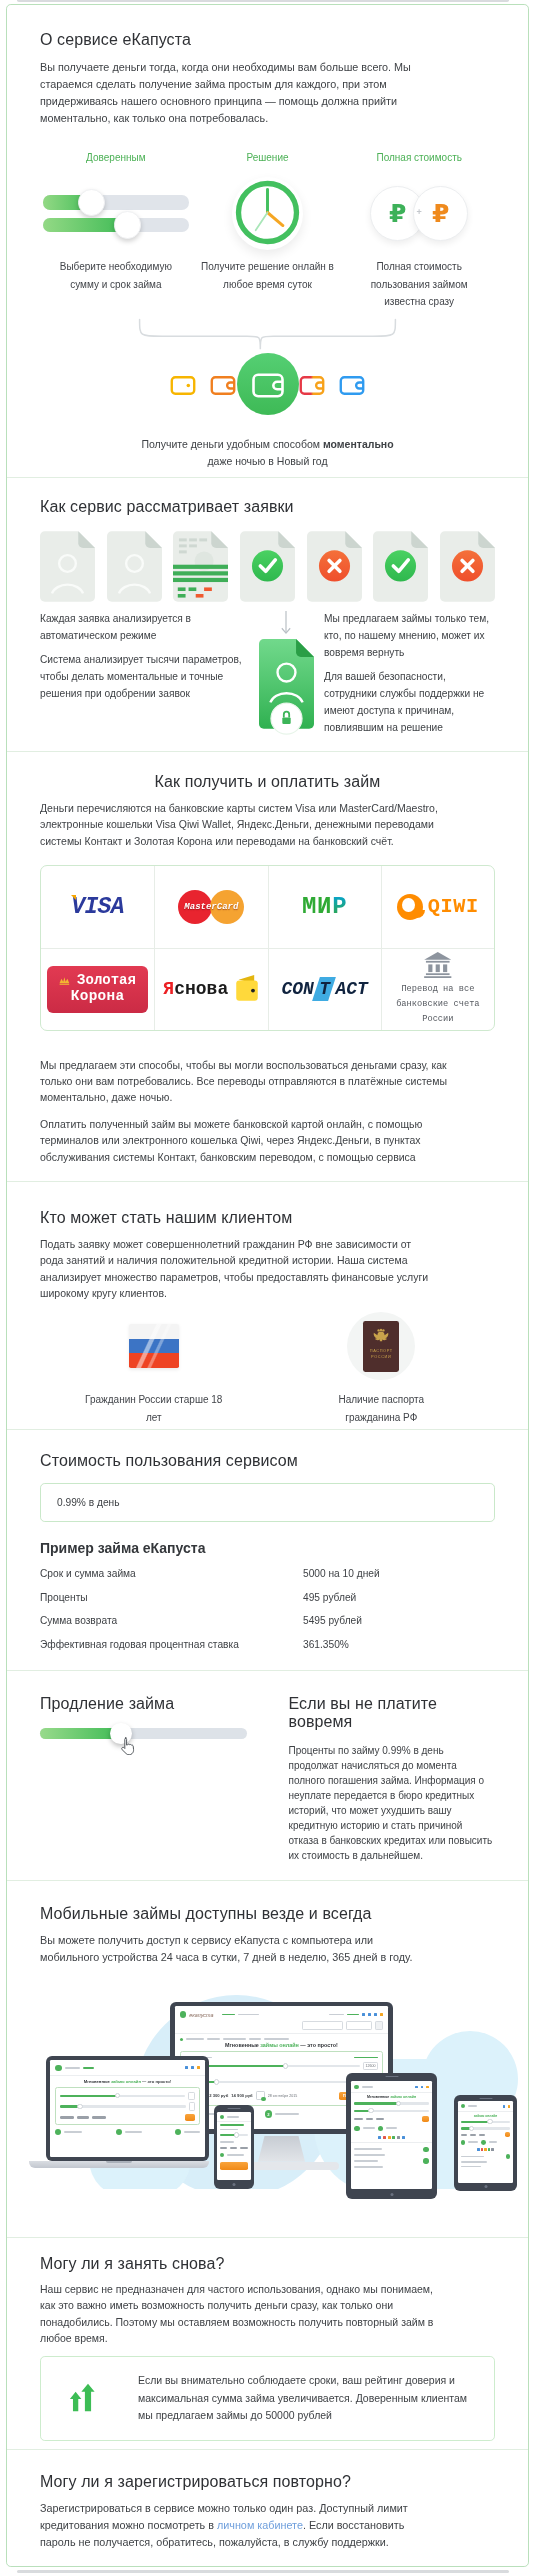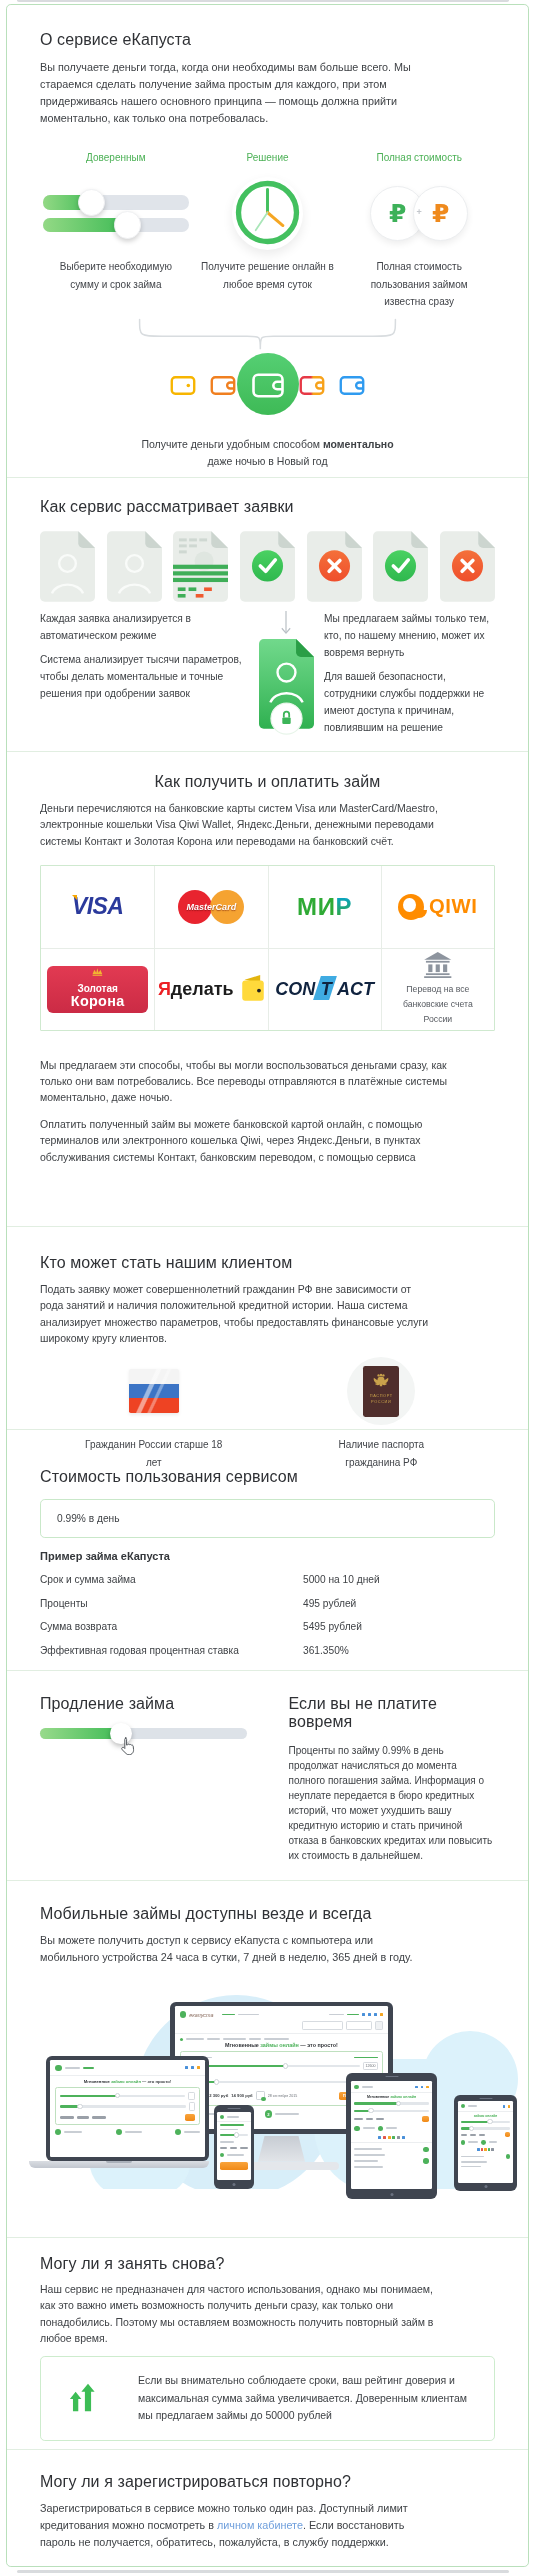--- a/index.html
+++ b/index.html
@@ -43,39 +43,39 @@
   .docs{display:flex;justify-content:space-between;margin-top:15.6px;}
   .threecol{display:flex;margin-top:8.4px;}
   .col-l{width:208px;}
   .col-c{flex:1;display:flex;flex-direction:column;align-items:center;}
   .col-r{width:171px;}
   .lead,.bodytxt{font-size:10.2px;line-height:1.65;color:#3f4246;}
   .bodytxt{margin-top:7.8px;}
   .greendoc{margin-top:3.6px;}
 
   
-  .paygrid{margin-top:15.6px;border:0.6px solid #cfe9cf;border-radius:1px;overflow:hidden;display:grid;grid-template-columns:repeat(4,1fr);}
+  .paygrid{margin-top:15.6px;border:0.6px solid #cfe9cf;border-radius:7px;overflow:hidden;display:grid;grid-template-columns:repeat(4,1fr);font-family:Liberation Mono, monospace;}
   .paycell{height:82px;display:flex;flex-direction:column;align-items:center;justify-content:center;border-left:0.6px solid #e7ede7;border-top:0.6px solid #e7ede7;box-sizing:border-box;}
   .paycell:nth-child(-n+4){border-top:none;}
   .paycell:nth-child(4n+1){border-left:none;}
   .visa{position:relative;font-style:italic;font-weight:800;font-size:23px;color:#2b3a9c;letter-spacing:-0.6px;}
   .visa::before{content:"";position:absolute;left:0;top:1.8px;border-left:5.4px solid transparent;border-top:5.4px solid #f7a600;}
   .mc{position:relative;width:71px;height:44px;}
   .mc .c1{position:absolute;left:2.4px;top:5.4px;width:34px;height:34px;border-radius:50%;background:#e8242f;}
   .mc .c2{position:absolute;left:34px;top:5.4px;width:34px;height:34px;border-radius:50%;background:#f49b20;opacity:.92;}
   .mc span{position:absolute;left:0;right:0;top:17px;text-align:center;color:#fff;font-style:italic;font-weight:bold;font-size:9px;text-shadow:0 0.6px 1.2px rgba(100,10,10,.55);}
   .mir{font-weight:800;font-size:24px;letter-spacing:0.6px;color:#2faa35;}
   .mir b{background:linear-gradient(180deg,#00a3e1,#37a72e);-webkit-background-clip:text;background-clip:text;-webkit-text-fill-color:transparent;}
   .qiwi{display:flex;align-items:center;gap:4.8px;}
   .qbird{position:relative;width:26px;height:26px;border-radius:50%;background:#ff8c00;}
   .qbird::after{content:"";position:absolute;left:4.8px;top:4.2px;width:13px;height:14.4px;border-radius:50%;background:#fff;}
   .qbird::before{content:"";position:absolute;right:-2.4px;bottom:1.2px;width:8.4px;height:8.4px;background:#ff8c00;border-radius:0 0 8.4px 0;}
   .qtext{font-weight:800;font-size:20.3px;color:#ff8c00;letter-spacing:0.6px;}
   .korona{width:101px;height:47px;border-radius:6px;background:linear-gradient(180deg,#e23a52,#cb2b45);color:#fff;display:flex;flex-direction:column;align-items:center;justify-content:center;line-height:1.1;}
-  .korona .l1{display:flex;align-items:center;gap:7px;font-weight:bold;font-size:10px;flex-direction:column;}
+  .korona .l1{display:flex;align-items:center;gap:7px;font-weight:bold;font-size:14px;}
   .korona .l2{font-weight:bold;font-size:14.4px;letter-spacing:0.3px;}
   .yandex{display:flex;align-items:center;gap:7.2px;}
   .yandex .yt{font-weight:bold;font-size:18px;color:#1c1c1c;}
   .yandex .yt em{font-style:normal;color:#ec2024;}
   .contact{font-style:italic;font-weight:800;font-size:18px;color:#10233f;display:flex;align-items:center;}
   .ct{position:relative;padding:0 5.4px;z-index:0;}
   .ct::before{content:"";position:absolute;left:1.8px;top:-2.4px;width:15.6px;height:24px;background:#3fabe2;transform:skewX(-18deg);z-index:-1;}
   .bankcell{text-align:center;}
   .bankcap{margin-top:4.8px;font-size:8.7px;line-height:1.7;color:#565a60;max-width:90px;}
 
@@ -93,21 +93,21 @@
   .ph-front .bub{position:absolute;right:3px;top:20.3px;width:12px;height:7.8px;border-radius:1.8px;background:#4fcf63;display:flex;align-items:center;justify-content:center;gap:1.2px;}
   .ph-front .bub i{width:1.5px;height:1.5px;border-radius:50%;background:#fff;}
   .ph-front .hm{position:absolute;left:50%;bottom:1.8px;width:2.4px;height:2.4px;border-radius:50%;background:#dfe3e1;transform:translateX(-50%);}
   .passbook{width:36px;height:51px;background:#4f2e2c;border-radius:2.4px;margin:8.4px auto 0;display:flex;flex-direction:column;align-items:center;padding-top:7.2px;box-sizing:border-box;}
   .passtxt{font-size:3.9px;color:#c9a24b;letter-spacing:0.6px;margin-top:1.2px;}
   .passtxt.first{margin-top:4.8px;}
   .client .caption{margin-top:8.4px;}
 
   
   .ratebox{margin-top:13px;border:0.6px solid #c9e8c9;border-radius:4.8px;height:37px;display:flex;align-items:center;padding:0 16px;font-size:10.2px;color:#3f4246;}
-  .extitle{margin-top:12px;font-weight:bold;font-size:11px;color:#34373b;}
+  .extitle{margin-top:18px;font-weight:bold;font-size:14px;color:#34373b;}
   .exrow{display:flex;margin-top:12.6px;font-size:10.2px;align-items:flex-end;}
   .exlabel{width:263px;}
 
   
   .twocol{display:flex;margin-top:24px;gap:42px;}
   .tc{width:208px;}
   .pslider{position:relative;height:10.8px;border-radius:5.4px;background:#dde2e8;margin-top:15.6px;}
   .pfill{position:absolute;left:0;top:0;bottom:0;width:40%;border-radius:5.4px;background:linear-gradient(90deg,#98da8b,#3cba54);}
   .pknob{position:absolute;left:34%;top:-5.4px;width:21.5px;height:21.5px;border-radius:50%;background:#fff;box-shadow:0 2.4px 5.4px rgba(0,0,0,.25);cursor:pointer;}
   .hand{position:absolute;left:calc(34% + 9.6px);top:9px;z-index:2;}
@@ -411,21 +411,21 @@
                 <path d="M1 10 L4 3 L7 8 L9 0.5 L11 8 L14 3 L17 10 Z" fill="#f2b632"></path>
                   <rect x="1" y="11" width="16" height="2" fill="#f2b632"></rect>
               </svg>
               <span>Золотая</span>
             </span>
             <span class="l2">Корона</span>
           </div>
         </div>
         <div class="paycell">
           <div class="yandex">
-            <span class="yt"><em>Я</em><span>делать</span></span>
+            <span class="yt"><em>Я</em><span>снова</span></span>
             <svg width="24" height="27.5" viewBox="0 0 40 46">
               <path d="M6 8 L32 0 L32 14 Z" fill="#e3b50f"></path>
               <rect x="2" y="9" width="36" height="34" rx="5" fill="#ffd93b"></rect>
               <circle cx="30" cy="26" r="3.2" fill="#222"></circle>
             </svg>
           </div>
         </div>
         <div class="paycell">
           <div class="contact">
             <span>CON</span>
@@ -444,21 +444,21 @@
               <rect x="0" y="41" width="46" height="3" fill="#8d949e"></rect>
           </svg>
           <div class="bankcap">Перевод на все банковские счета России</div>
         </div>
       </div>
 
       <p class="w690" style="margin-top:26px;font-size:10.5px;">Мы предлагаем эти способы, чтобы вы могли воспользоваться деньгами сразу, как только они вам потребовались. Все переводы отправляются в платёжные системы моментально, даже ночью.</p>
       <p class="w640" style="margin-top:10.8px;font-size:10.5px;">Оплатить полученный займ вы можете банковской картой онлайн, с помощью терминалов или электронного кошелька Qiwi, через Яндекс.Деньги, в пунктах обслуживания системы Контакт, банковским переводом, с помощью сервиса Единая</p>
     </section>
 
-    <section class="sec" style="top:1221px;height:263px;">
+    <section class="sec" style="top:1176px;height:263px;">
       <h2 style="margin-top:27px;">Кто может стать нашим клиентом</h2>
       <p class="w660" style="margin-top:9.6px;font-size:10.5px;">Подать заявку может совершеннолетний гражданин РФ вне зависимости от рода занятий и наличия положительной кредитной истории. Наша система анализирует множество параметров, чтобы предоставлять финансовые услуги широкому кругу клиентов.</p>
 
       <div class="clients">
         <div class="client">
           <div class="cicon">
               <div class="flag"></div>
             </div>
           <div class="caption">Гражданин России старше 18 лет</div>
         </div>
@@ -476,21 +476,21 @@
                 <div class="passtxt">РОССИИ</div>
               </div>
             </div>
           </div>
           <div class="caption">Наличие паспорта гражданина РФ</div>
         </div>
       </div>
     </section>
 
     <section class="sec" style="top:1424px;height:241px;">
-      <h2 style="margin-top:38px;">Стоимость пользования сервисом</h2>
+      <h2 style="margin-top:22px;">Стоимость пользования сервисом</h2>
       <div class="ratebox">
         <span>0.99% в день</span>
       </div>
       <div class="extitle">Пример займа еКапуста</div>
       <div class="exrow">
         <span class="exlabel">Срок и сумма займа</span>
         <span>5000 на 10 дней</span>
       </div>
       <div class="exrow">
         <span class="exlabel">Проценты</span>

